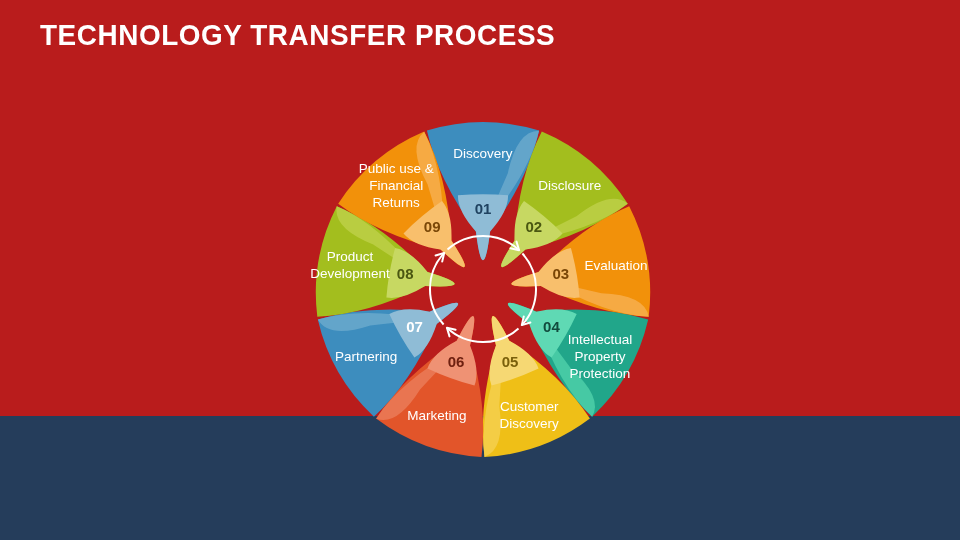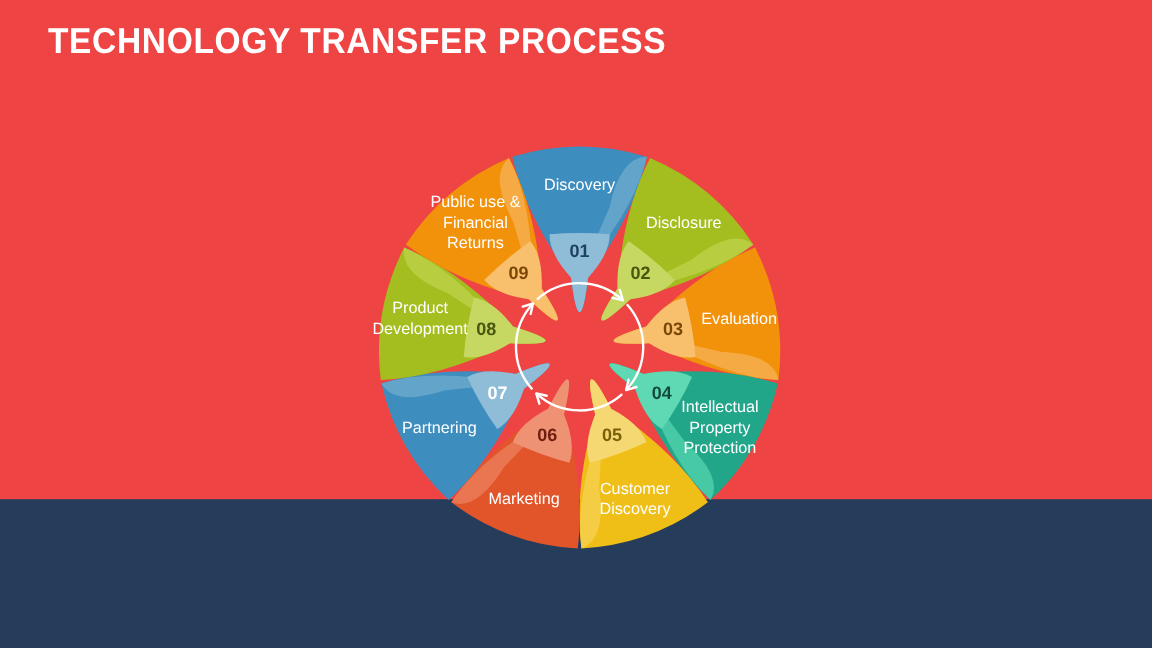--- a/index.html
+++ b/index.html
@@ -5,21 +5,21 @@
   * { margin:0; padding:0; box-sizing:border-box; }
   html, body {
     width:960px; height:540px;
     background:#253d5b;
     font-family:"Liberation Sans", sans-serif;
     overflow:hidden;
   }
   #slide {
     position:relative;
     width:960px; height:416px;
-    background:#ef4444;
+    background:#b91c1c;
     text-align:right;
   }
   #page-title {
     position:absolute;
     left:40px; top:18px;
     font-size:30px;
     font-weight:bold;
     color:#ffffff;
     letter-spacing:0.6px;
     transform:scaleX(0.93);

